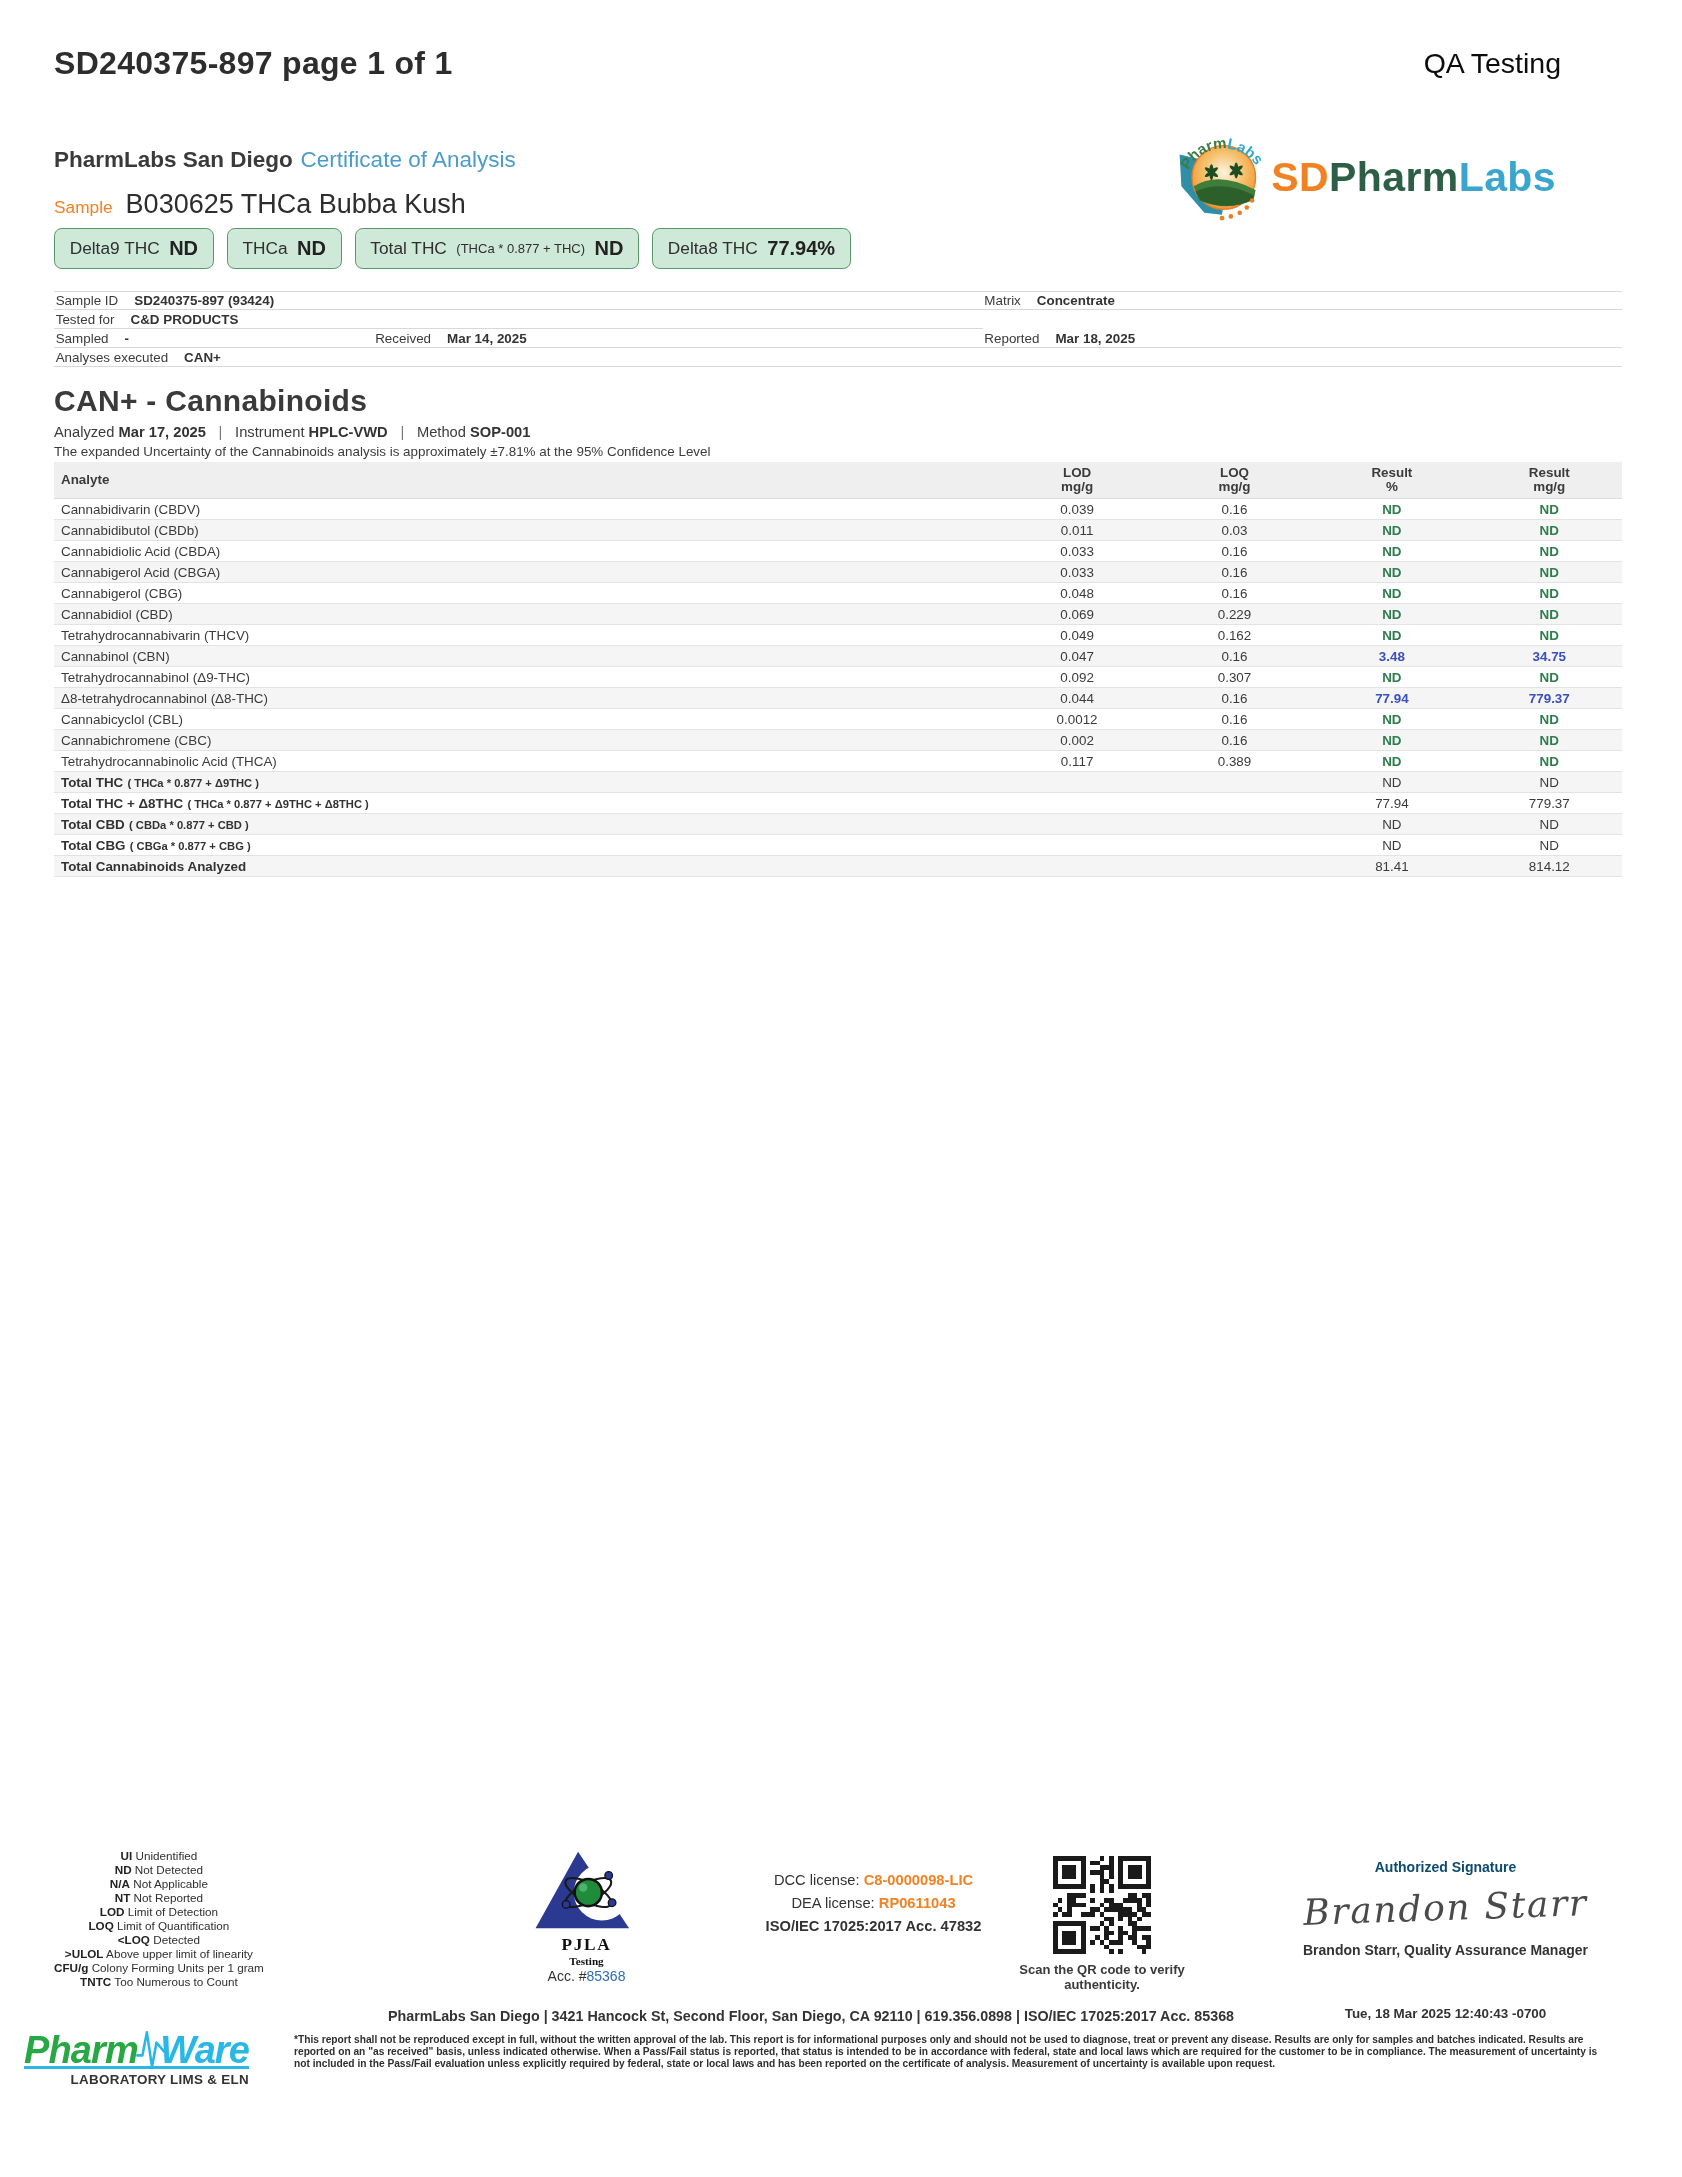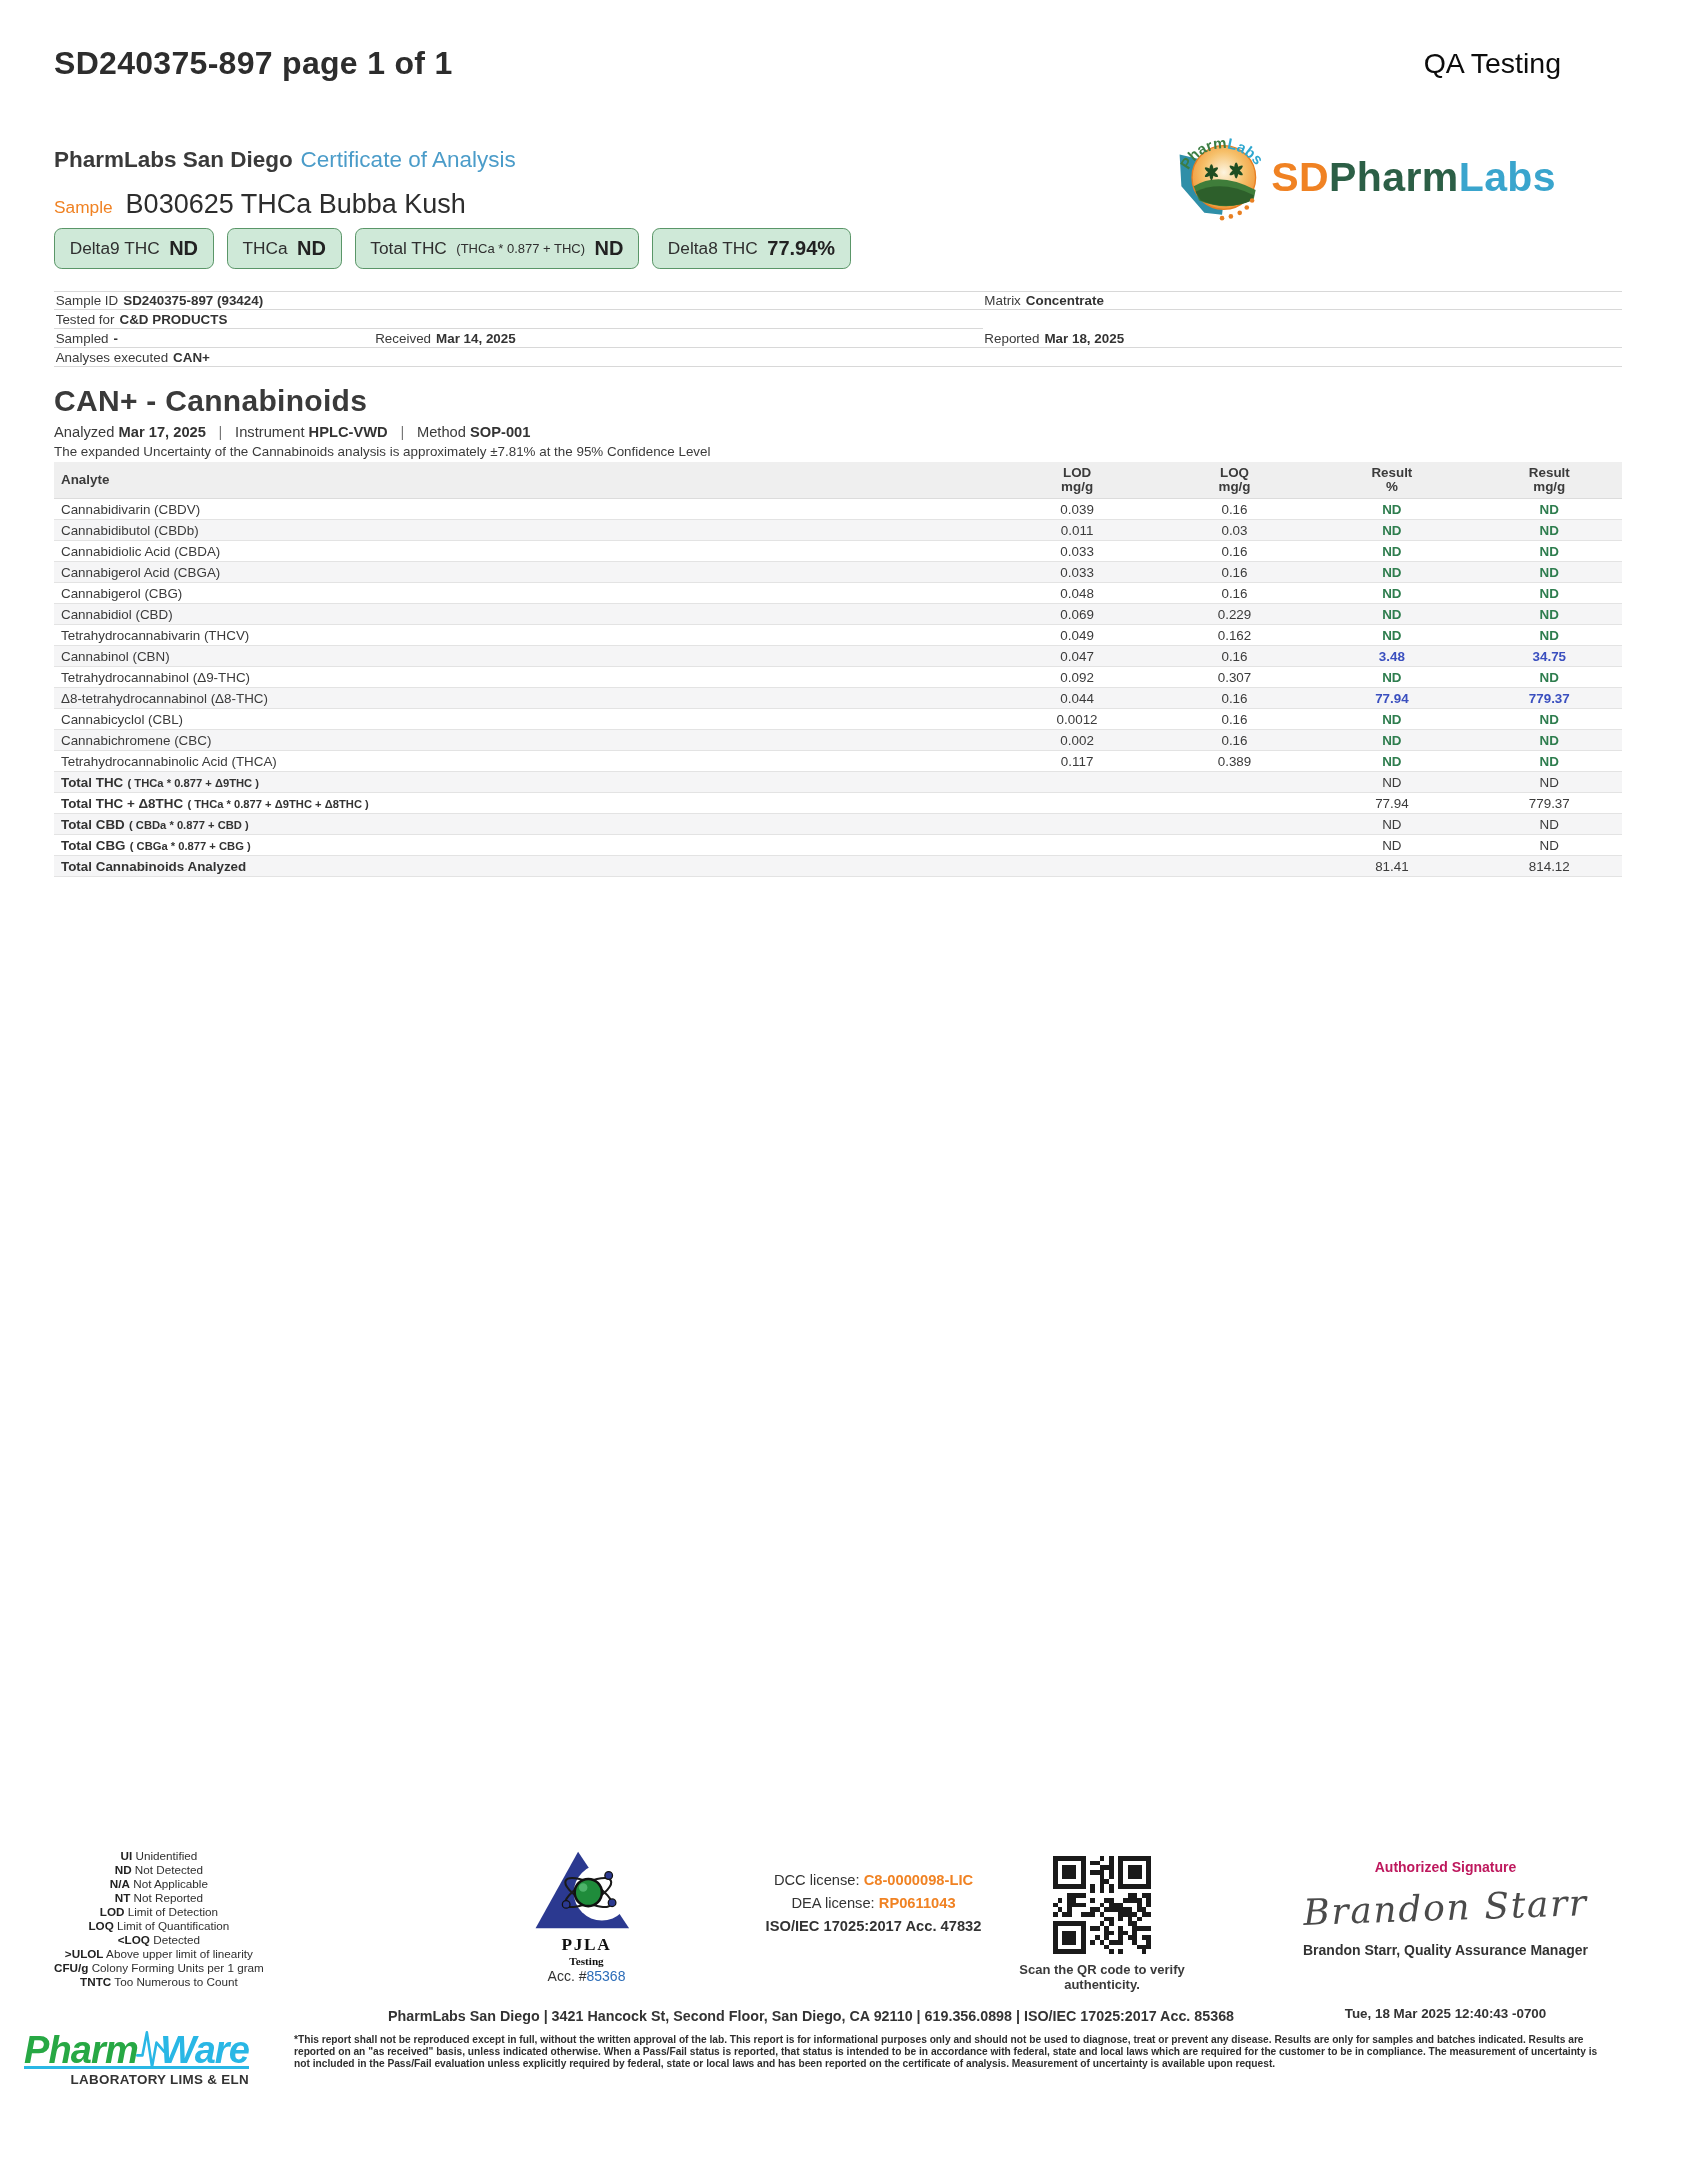--- a/index.html
+++ b/index.html
@@ -27,21 +27,21 @@
   
   .badges{position:absolute;top:228px;left:54px;display:flex;gap:13px;}
   .badge{display:flex;align-items:center;gap:9.5px;background:#cfe9d8;border:1.7px solid #5a9668;
          border-radius:7.8px;padding:7px 14.7px;font-size:17.3px;color:#2f2f2f;box-sizing:border-box;height:41px;}
   .badge .formula{font-size:13px;}
   .badge .val{font-size:20px;font-weight:700;color:#222;}
 
   
   .meta{position:absolute;top:291px;left:54px;width:1574px;font-size:13.4px;}
   .mrow{display:flex;}
-  .mcell{display:flex;align-items:center;gap:5px;height:19px;box-sizing:border-box;
+  .mcell{display:flex;align-items:center;gap:16px;height:19px;box-sizing:border-box;
          border-bottom:0.9px solid #d8d8d8;padding-left:1.7px;}
   .mrow.first .mcell{border-top:0.9px solid #d8d8d8;}
   .mcell.noline{border-bottom:none;}
   .mcell .v{font-weight:700;color:#333;}
   .w-main{width:59%;}
   .w-side{width:41%;}
   .w-s1{width:20.3%;}
   .w-s2{width:38.7%;}
   .w-full{width:100%;}
 
@@ -81,21 +81,21 @@
 
   .licenses{position:absolute;left:718px;top:1869px;width:311px;text-align:center;font-size:14.7px;line-height:23px;color:#333;}
   .licenses .orange{color:#f08223;font-weight:700;}
   .licenses .iso{font-weight:700;}
 
   .qrwrap{position:absolute;left:994px;top:1856px;width:216px;text-align:center;}
   .qrbox{display:inline-block;line-height:0;}
   .qr-caption{margin-top:5.2px;font-size:13px;font-weight:700;color:#3a3a3a;}
 
   .sig{position:absolute;left:1264px;top:1859px;width:363px;text-align:center;}
-  .sig-label{font-size:14px;font-weight:700;color:#be185d;}
+  .sig-label{font-size:14px;font-weight:700;color:#0c4a6e;}
   .sig-script{margin-top:12px;font-family:"DejaVu Serif",serif;font-style:italic;font-size:36px;
               color:#4a4a4a;transform:rotate(-2deg);letter-spacing:1.7px;}
   .sig-name{margin-top:14px;font-size:14px;font-weight:700;color:#333;}
   .sig-date{font-size:13.4px;font-weight:700;color:#333;margin-top:48px;}
 
   .address{position:absolute;left:0;right:0;top:2008px;text-align:center;font-size:14.3px;font-weight:700;color:#333;}
   .disclaimer{position:absolute;left:294px;width:1311px;top:2034px;font-size:10.2px;line-height:11.8px;
               font-weight:600;color:#2f2f2f;}
 
   .pharmware{position:absolute;left:24px;top:2023px;width:225px;}

